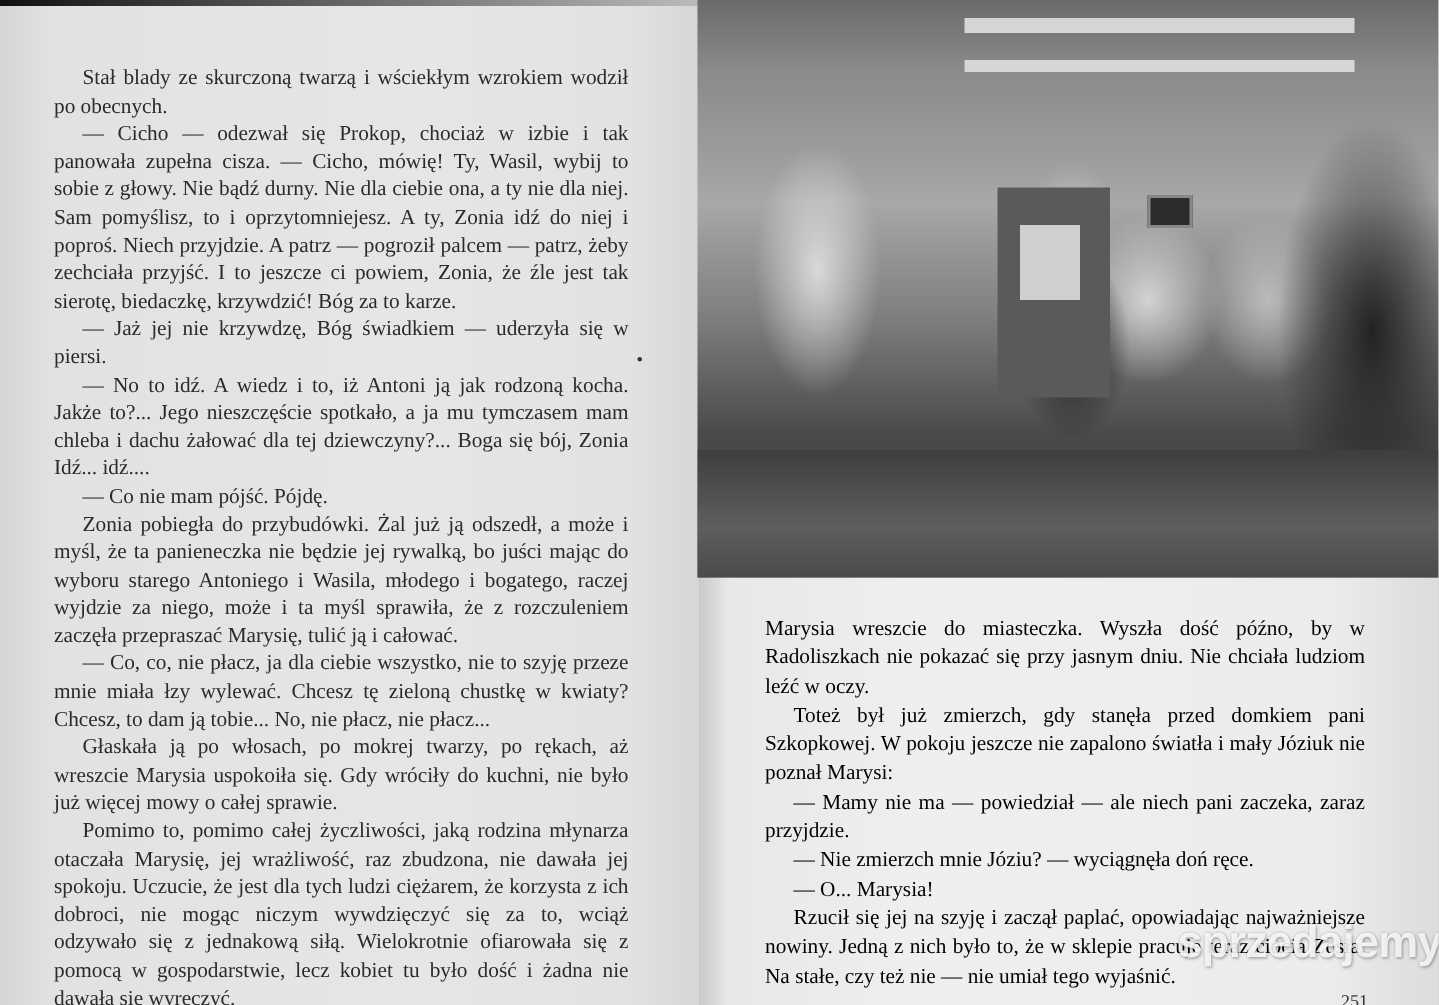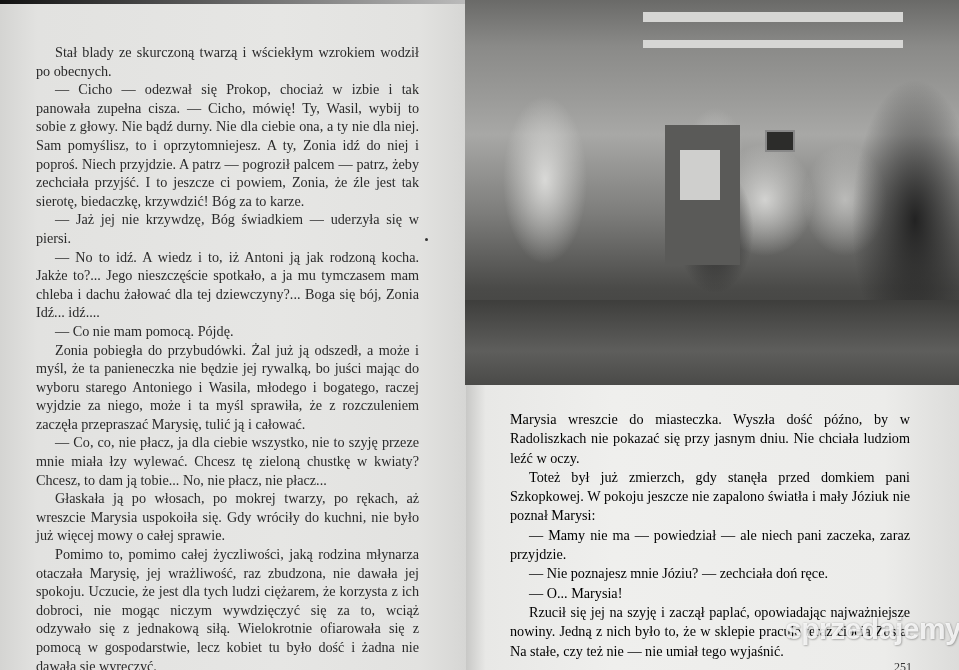--- a/index.html
+++ b/index.html
@@ -73,21 +73,21 @@
 
   <div class="page-left">
     <div class="top-edge"></div>
   </div>
 
   <div class="text-left">
     <p>Stał blady ze skurczoną twarzą i wściekłym wzrokiem wodził po obecnych.</p>
     <p>— Cicho — odezwał się Prokop, chociaż w izbie i tak panowała zupełna cisza. — Cicho, mówię! Ty, Wasil, wybij to sobie z głowy. Nie bądź durny. Nie dla ciebie ona, a ty nie dla niej. Sam pomyślisz, to i oprzytomniejesz. A ty, Zonia idź do niej i poproś. Niech przyjdzie. A patrz — pogroził palcem — patrz, żeby zechciała przyjść. I to jeszcze ci powiem, Zonia, że źle jest tak sierotę, biedaczkę, krzywdzić! Bóg za to karze.</p>
     <p>— Jaż jej nie krzywdzę, Bóg świadkiem — uderzyła się w piersi.</p>
     <p>— No to idź. A wiedz i to, iż Antoni ją jak rodzoną kocha. Jakże to?... Jego nieszczęście spotkało, a ja mu tymczasem mam chleba i dachu żałować dla tej dziewczyny?... Boga się bój, Zonia Idź... idź....</p>
-    <p>— Co nie mam pomocą. Pójdę.</p>
+    <p>— Co nie mam pójść. Pójdę.</p>
     <p>Zonia pobiegła do przybudówki. Żal już ją odszedł, a może i myśl, że ta panieneczka nie będzie jej rywalką, bo juści mając do wyboru starego Antoniego i Wasila, młodego i bogatego, raczej wyjdzie za niego, może i ta myśl sprawiła, że z rozczuleniem zaczęła przepraszać Marysię, tulić ją i całować.</p>
     <p>— Co, co, nie płacz, ja dla ciebie wszystko, nie to szyję przeze mnie miała łzy wylewać. Chcesz tę zieloną chustkę w kwiaty? Chcesz, to dam ją tobie... No, nie płacz, nie płacz...</p>
     <p>Głaskała ją po włosach, po mokrej twarzy, po rękach, aż wreszcie Marysia uspokoiła się. Gdy wróciły do kuchni, nie było już więcej mowy o całej sprawie.</p>
     <p>Pomimo to, pomimo całej życzliwości, jaką rodzina młynarza otaczała Marysię, jej wrażliwość, raz zbudzona, nie dawała jej spokoju. Uczucie, że jest dla tych ludzi ciężarem, że korzysta z ich dobroci, nie mogąc niczym wywdzięczyć się za to, wciąż odzywało się z jednakową siłą. Wielokrotnie ofiarowała się z pomocą w gospodarstwie, lecz kobiet tu było dość i żadna nie dawała się wyręczyć.</p>
 
   </div>
   <div class="stray-dot"></div>
 
   <div class="page-right"></div>
 
@@ -97,21 +97,21 @@
     <div class="door"></div>
     <div class="door-window"></div>
     <div class="picture-frame"></div>
     <div class="floor"></div>
   </div>
 
   <div class="text-right">
     <p class="noindent">Marysia wreszcie do miasteczka. Wyszła dość późno, by w Radoliszkach nie pokazać się przy jasnym dniu. Nie chciała ludziom leźć w oczy.</p>
     <p>Toteż był już zmierzch, gdy stanęła przed domkiem pani Szkopkowej. W pokoju jeszcze nie zapalono światła i mały Józiuk nie poznał Marysi:</p>
     <p>— Mamy nie ma — powiedział — ale niech pani zaczeka, zaraz przyjdzie.</p>
-    <p>— Nie poznajesz mnie Józiu? — zechciała doń ręce.</p>
+    <p>— Nie zmierzch mnie Józiu? — wyciągnęła doń ręce.</p>
     <p>— O... Marysia!</p>
     <p>Rzucił się jej na szyję i zaczął paplać, opowiadając najważniejsze nowiny. Jedną z nich było to, że w sklepie pracuje teraz ciocia Zosia. Na stałe, czy też nie — nie umiał tego wyjaśnić.</p>
   </div>
 
   <div class="page-number">251</div>
 
   <div class="watermark">
     <span class="wm-text">sprzedajemy</span>
 
   </div>

